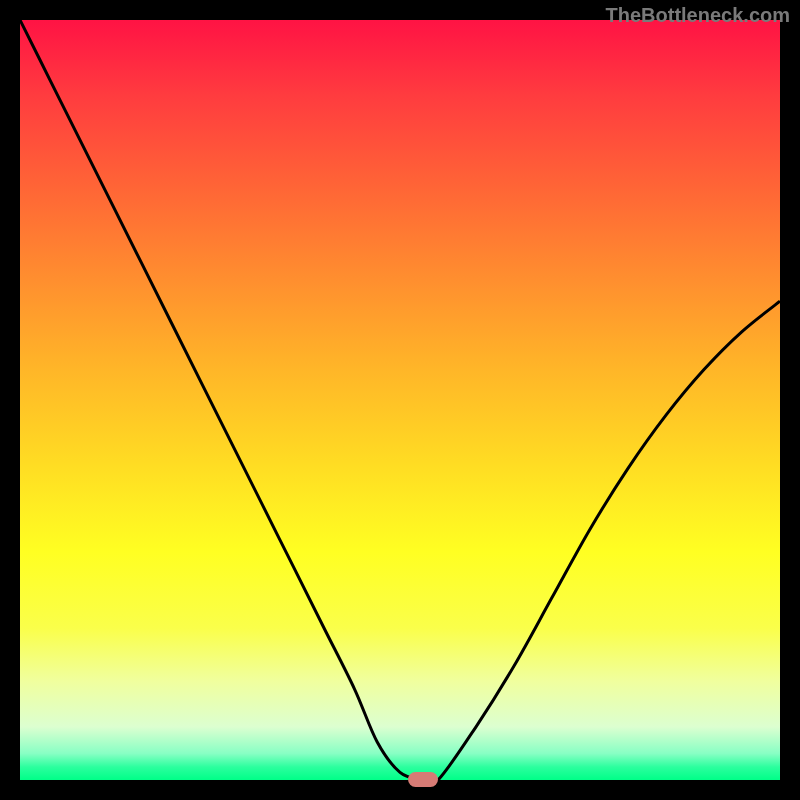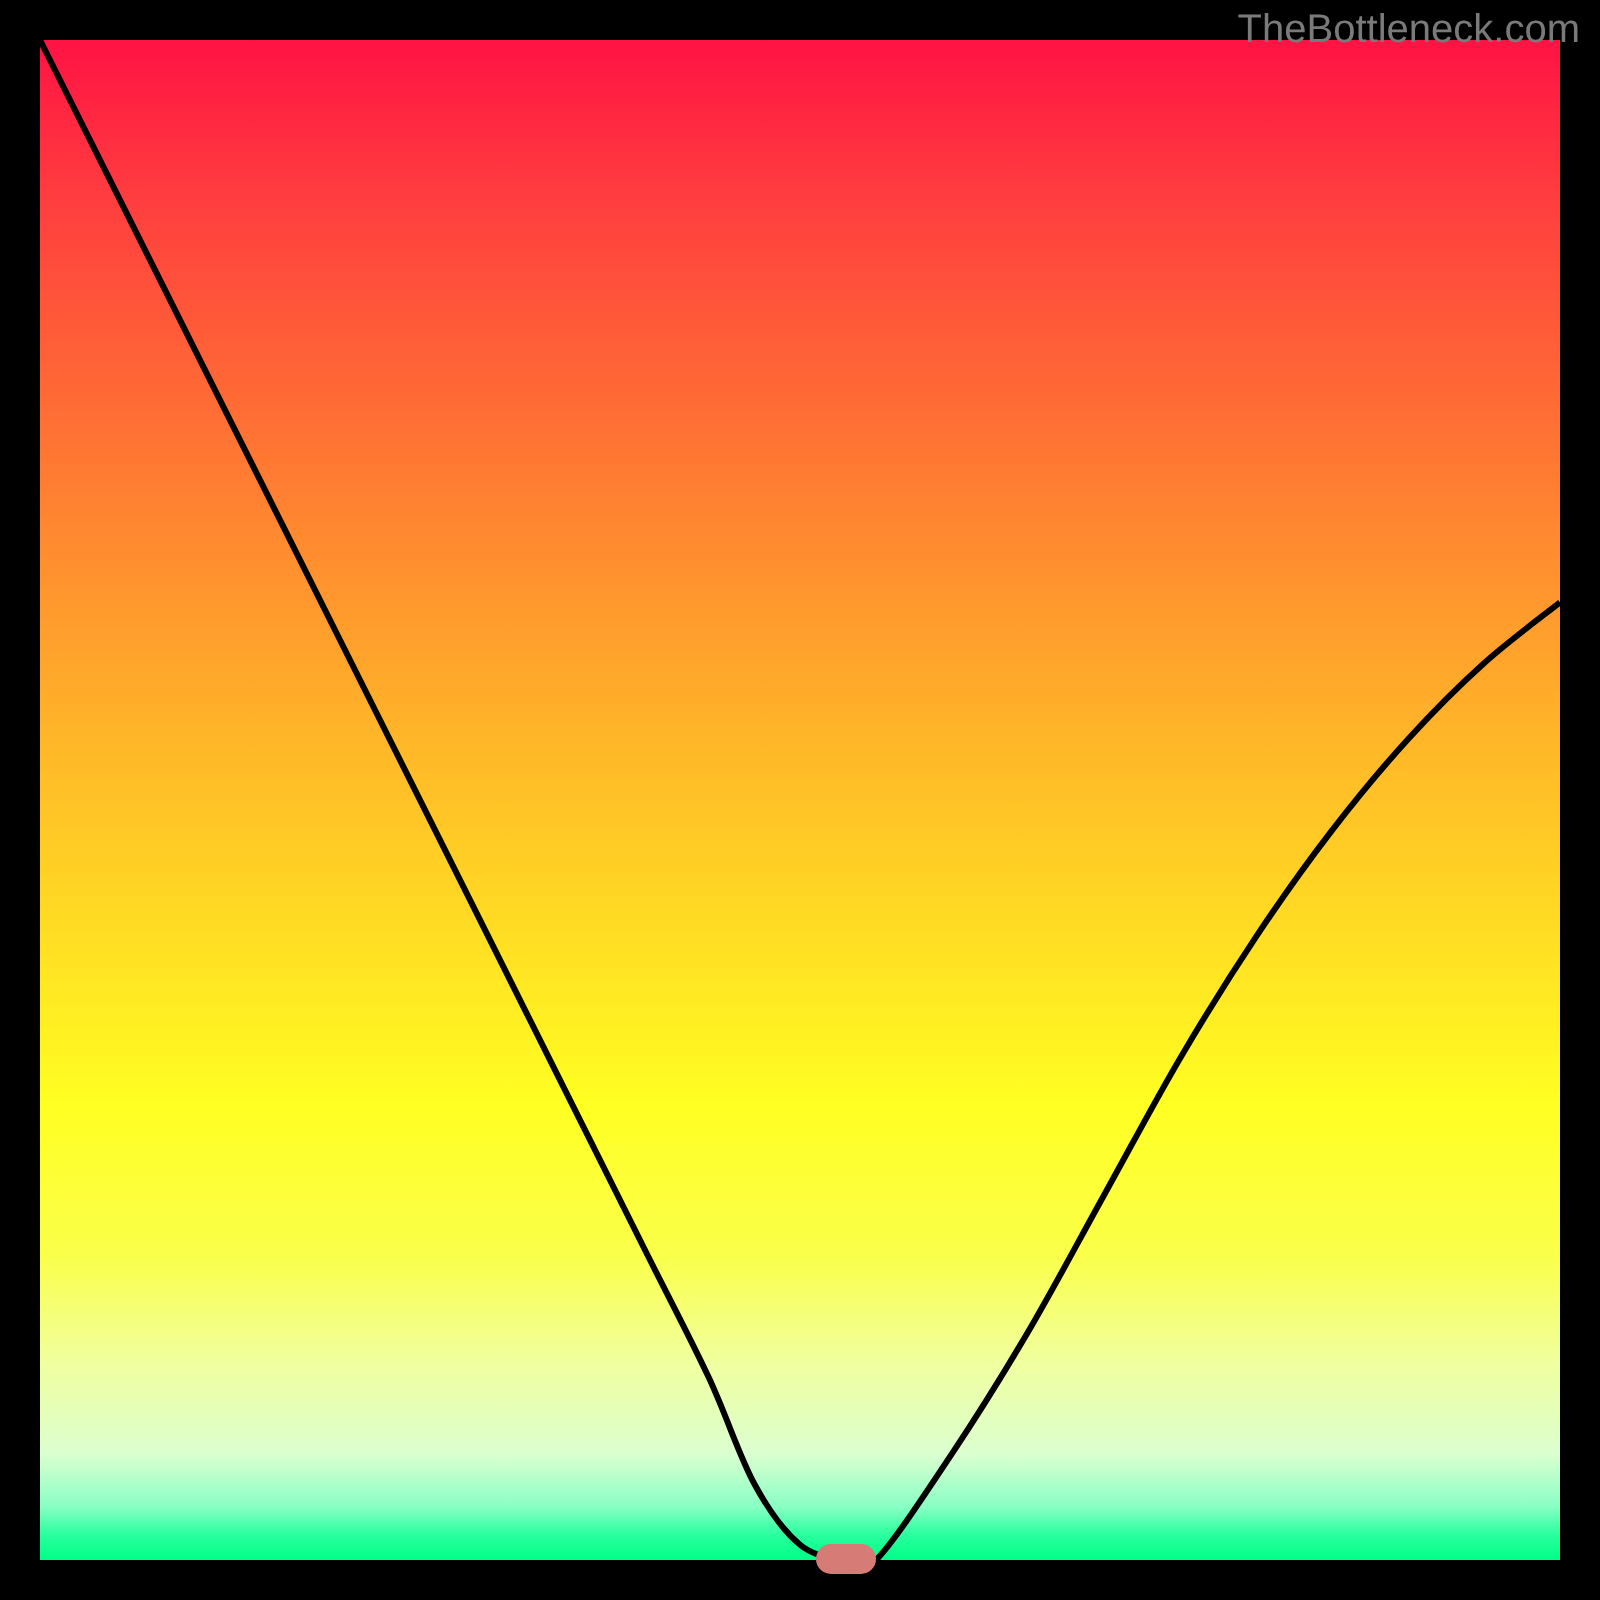--- a/index.html
+++ b/index.html
@@ -1,17 +1,17 @@
 <!DOCTYPE html>
 <html><head>
 <meta charset="utf-8">
 <style>
   * { margin: 0; padding: 0; box-sizing: border-box; }
   body { width: 800px; height: 800px; background: #000; position: relative; font-family: Arial, sans-serif; }
-  .watermark { position: absolute; top: 4px; right: 10px; color: #7a7a7a; font-size: 20px; font-weight: 400; z-index: 10; }
+  .watermark { position: absolute; top: 4px; right: 10px; color: #7a7a7a; font-size: 20px; font-weight: 700; z-index: 10; }
   .frame { position: absolute; top: 20px; left: 20px; width: 760px; height: 760px; }
   .plot-bg { position: absolute; inset: 0; background: linear-gradient(to bottom,
       #ff1344 0%,
       #ff3c3f 10%,
       #ff6536 22%,
       #ff8e2f 34%,
       #ffb628 46%,
       #ffdb23 58%,
       #ffff22 70%,
       #faff4a 80%,

